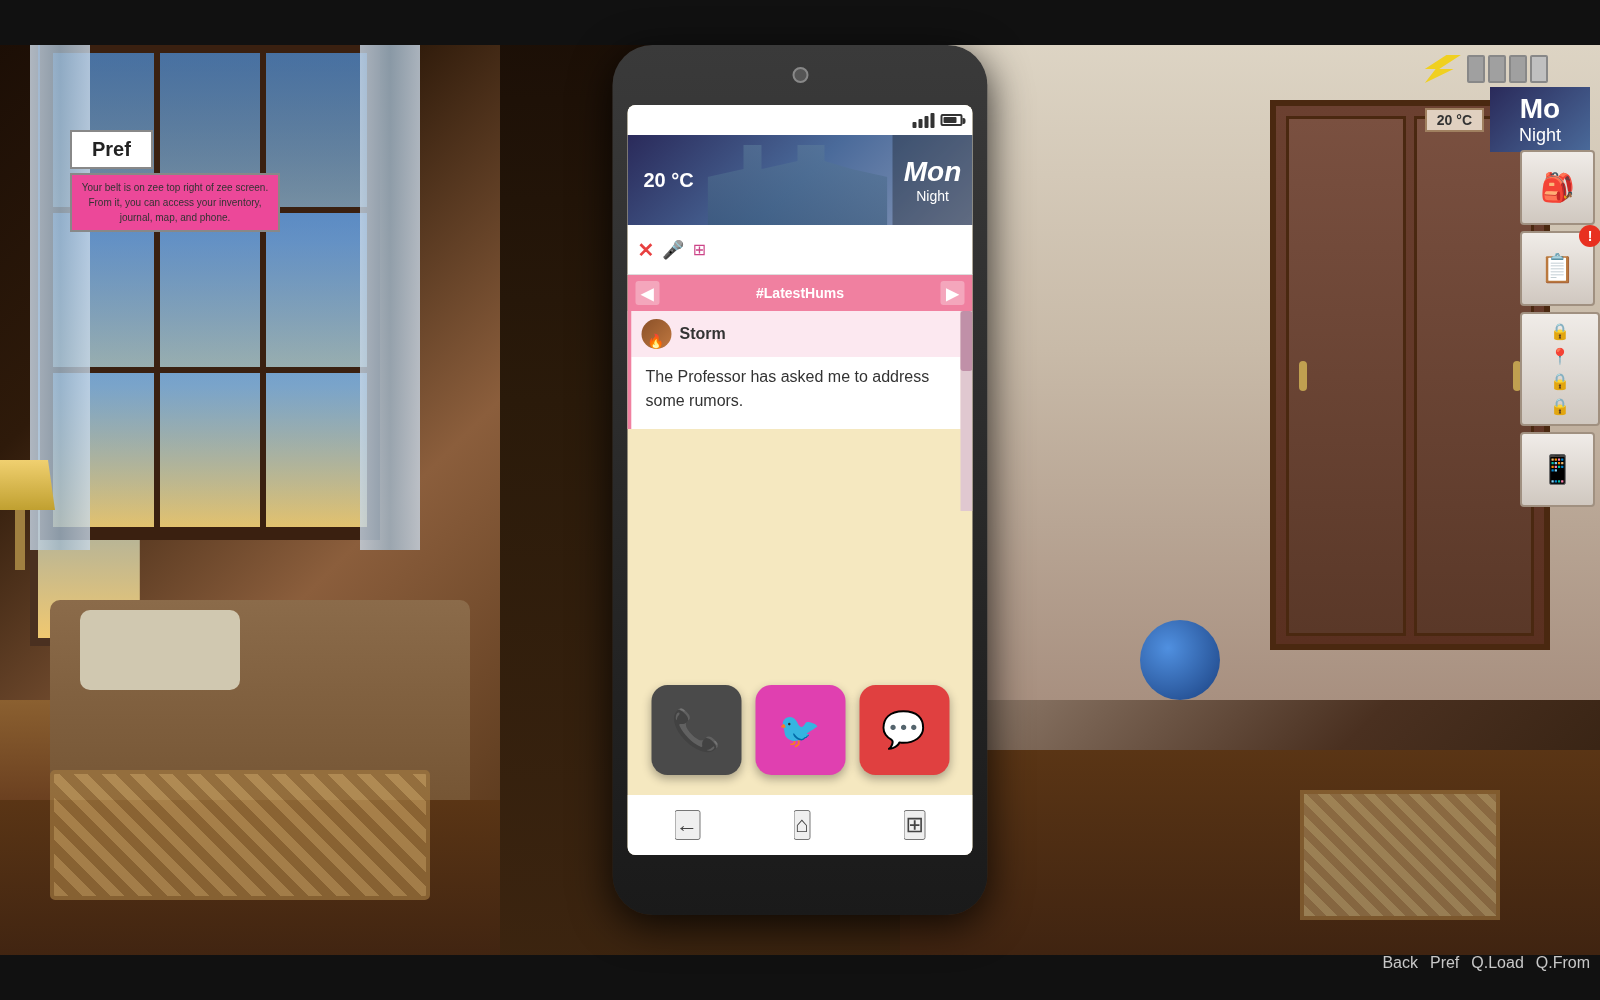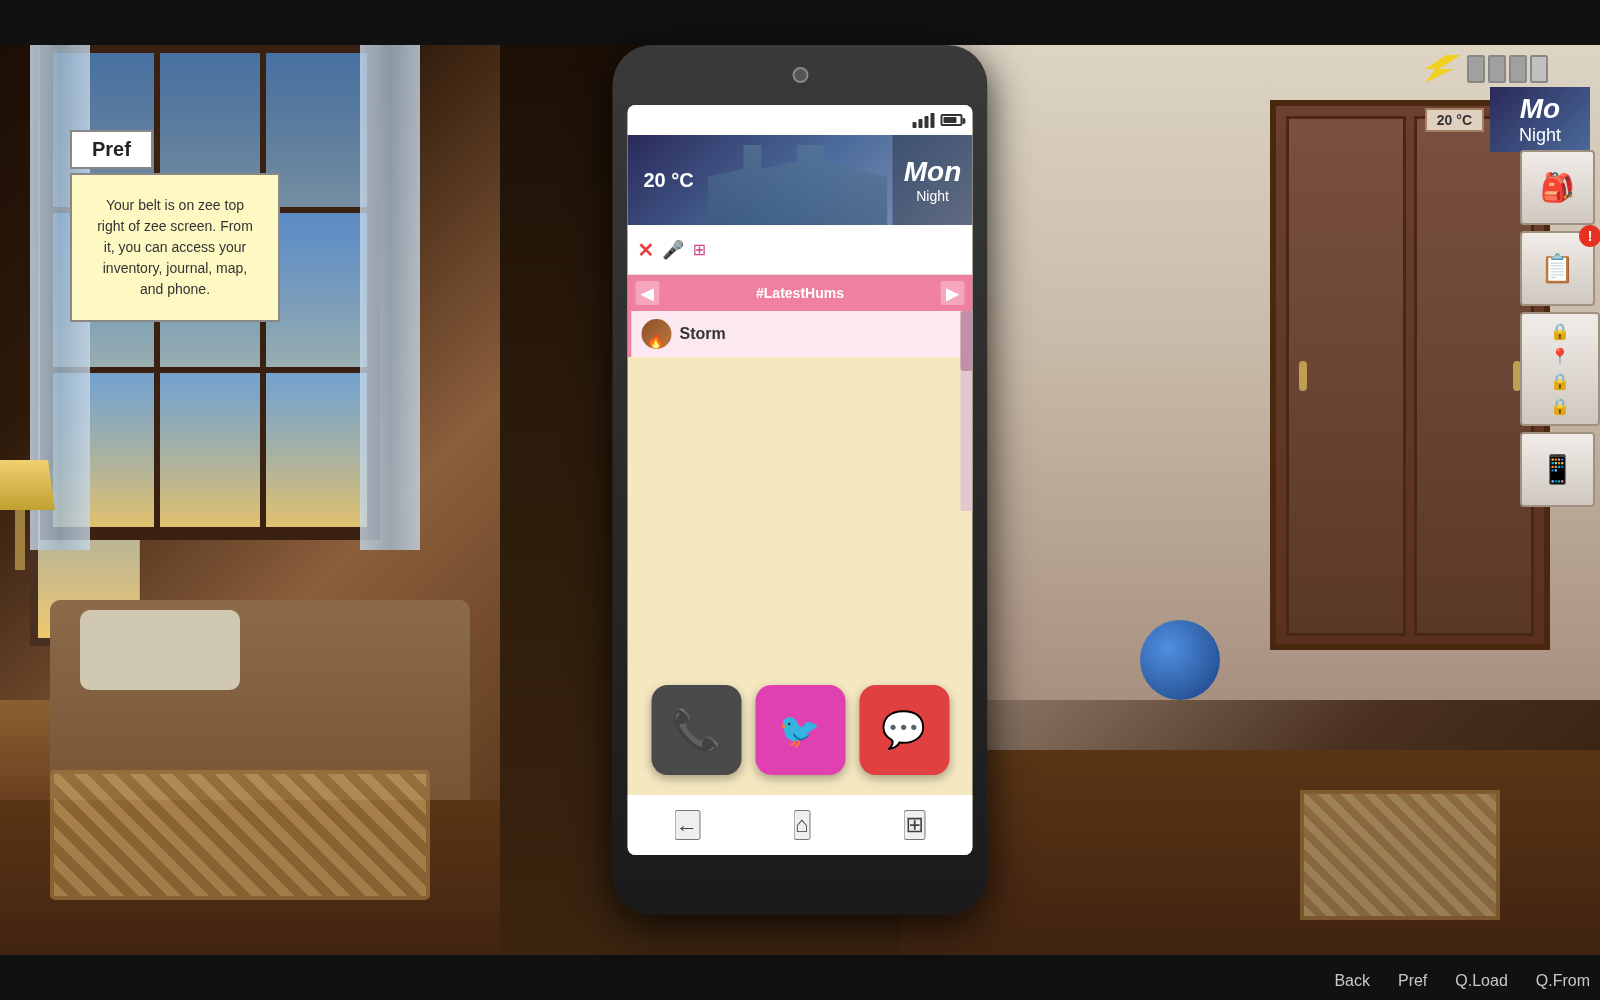--- a/index.html
+++ b/index.html
@@ -217,24 +217,24 @@
       padding: 6px 20px;
       text-align: center;
       font-size: 20px;
       font-weight: bold;
       color: #222;
       border: 2px solid #888;
       display: inline-block;
       margin-bottom: 4px;
     }
     .kurt-dialog-box {
-      background: #fef9c3;
+      background: #ec4899;
       border: 2px solid #888;
-      padding: 20px;
-      font-size: 14px;
+      padding: 5px;
+      font-size: 10px;
       color: #333;
       text-align: center;
       line-height: 1.5;
     }
 
     
     .phone-container {
       position: absolute;
       left: 50%;
       top: 45px;
@@ -554,21 +554,20 @@
       background: linear-gradient(135deg, #2a2a5a, #4a6a9a);
       padding: 6px 12px;
       display: flex;
       flex-direction: column;
       align-items: center;
       min-width: 100px;
     }
     .hud-mon-text {
       font-size: 28px;
       color: white;
-      font-style: italic;
       font-weight: bold;
     }
     .hud-night-text {
       font-size: 18px;
       color: white;
     }
 
     
     .right-sidebar {
       position: absolute;
@@ -622,24 +621,24 @@
       border: 2px solid #a09080;
       border-radius: 4px;
       display: flex; align-items: center; justify-content: center;
       cursor: pointer;
       font-size: 28px;
     }
 
     
     .bottom-buttons {
       position: absolute;
-      bottom: 10px; right: 10px;
+      bottom: 28px; right: 10px;
       z-index: 30;
       display: flex;
-      gap: 28px;
+      gap: 12px;
     }
     .bottom-btn {
       color: #c8c8c8;
       font-size: 16px;
       cursor: pointer;
       text-decoration: none;
     }
 
     
     .call-icon { color: #e04030; font-size: 40px; }
@@ -738,20 +737,21 @@
       <button class="hum-nav-btn">▶</button>
     </div>
 
     <div class="storm-message">
       <div class="storm-header">
         <div class="storm-avatar">
           <span class="storm-flame">🔥</span>
         </div>
         <span class="storm-name">Storm</span>
       </div>
+      <div class="storm-message-text">The Professor has asked me to address some rumors.</div>
     </div>
     <div class="storm-scroll">
       <div class="storm-scroll-thumb"></div>
     </div>
 
     <div class="phone-apps">
       <div class="app-icon app-icon-calls">
         <span class="call-icon">📞</span>
       </div>
       <div class="app-icon app-icon-social">

